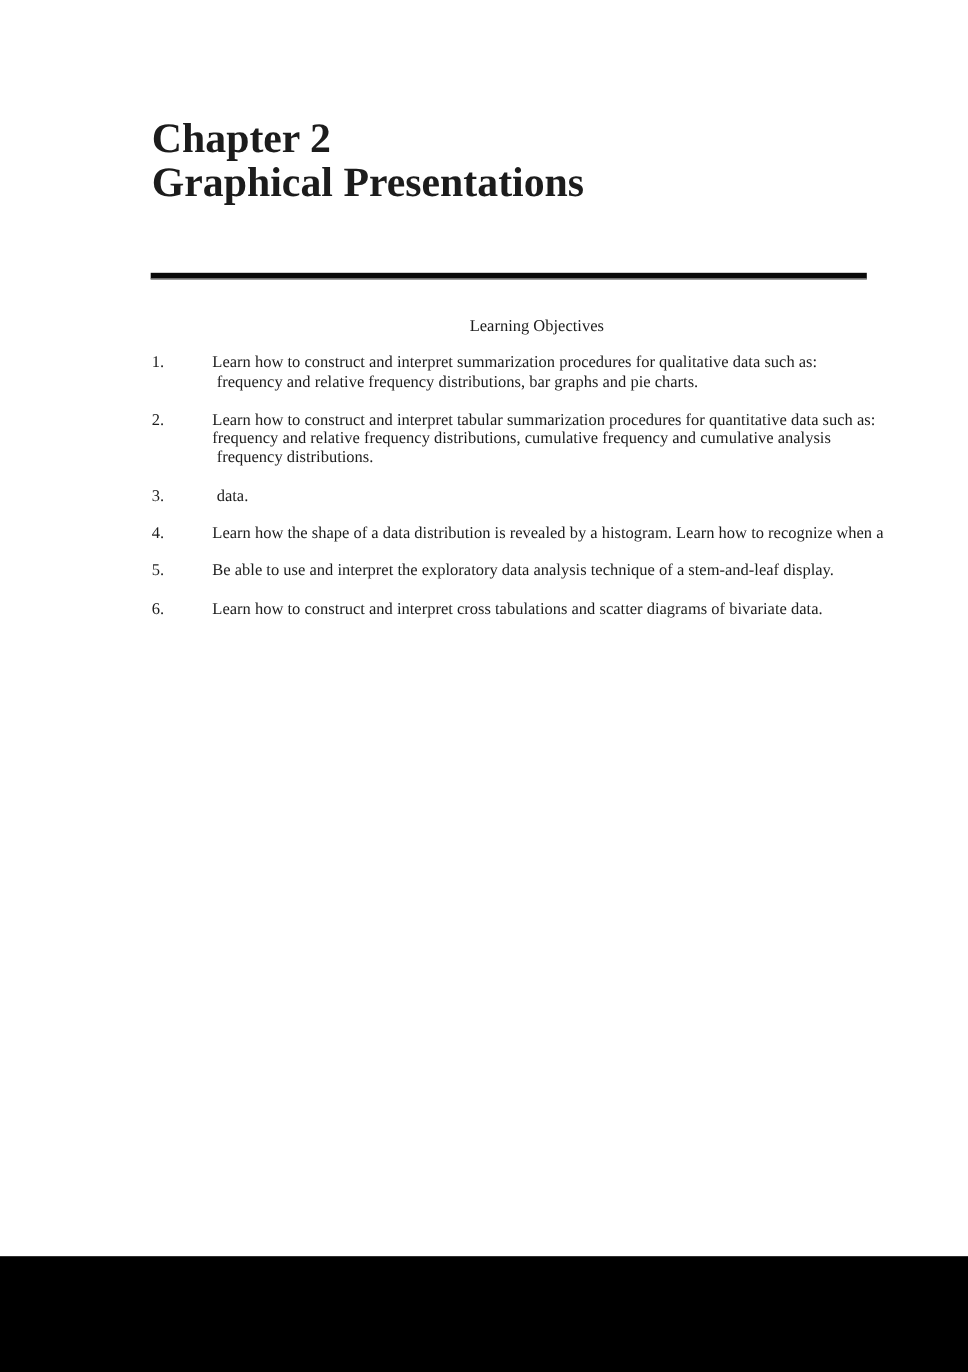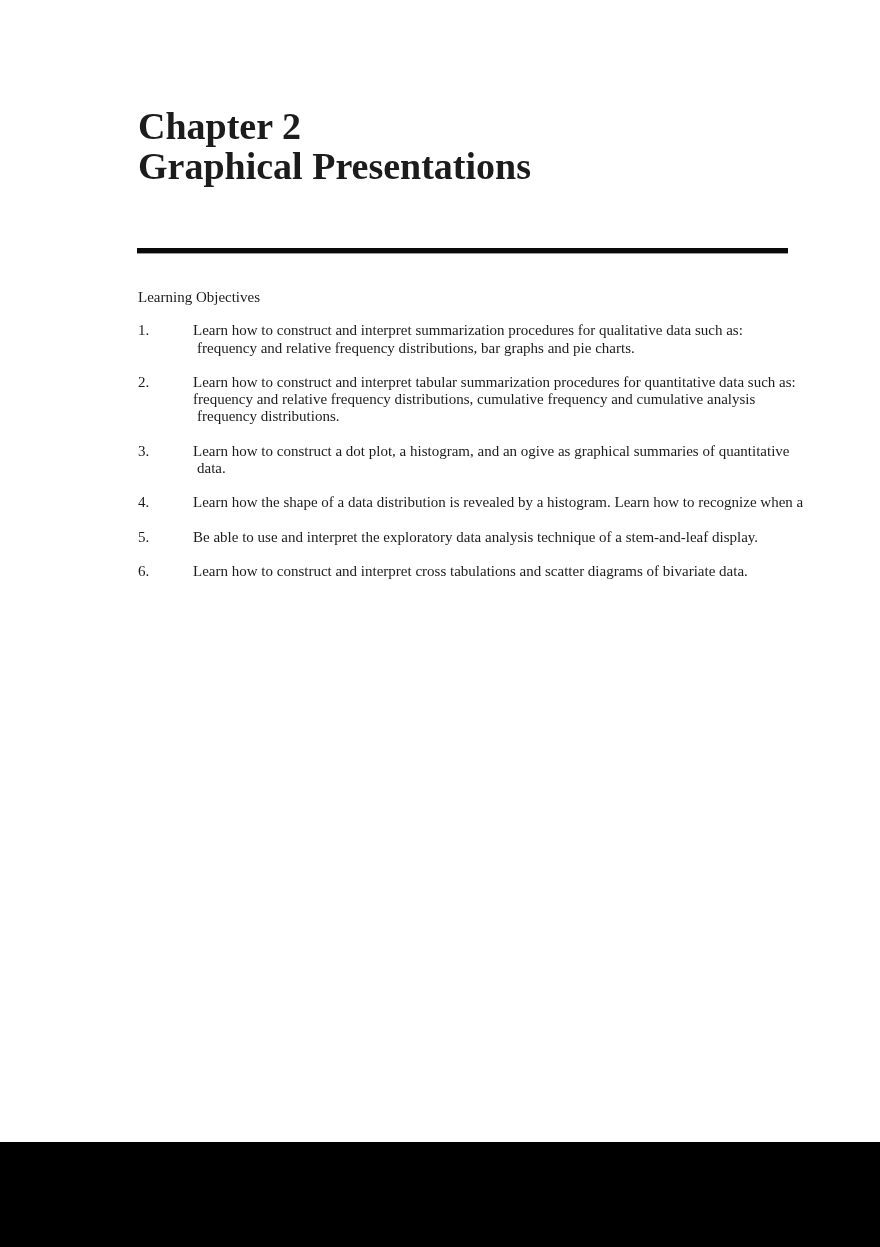--- a/index.html
+++ b/index.html
@@ -46,20 +46,21 @@
     top: 289px;
     width: 700px;
     font-size: 15px;
     line-height: 17.3px;
   }
   .objectives-heading {
     margin: 0 0 16px 0;
     font-size: 15px;
     font-weight: 400;
     white-space: nowrap;
+    text-align: center;
   }
   .objective-item {
     display: flex;
     margin-bottom: 17px;
   }
   .objective-number {
     flex: 0 0 55px;
   }
   .objective-lines {
     flex: 1 1 auto;
@@ -108,21 +109,20 @@
       <div class="objective-lines">
         <div class="objective-line">Learn how to construct and interpret tabular summarization procedures for quantitative data such as:</div>
         <div class="objective-line">frequency and relative frequency distributions, cumulative frequency and cumulative analysis</div>
         <div class="objective-line cont">frequency distributions.</div>
       </div>
     </div>
 
     <div class="objective-item">
       <div class="objective-number">3.</div>
       <div class="objective-lines">
-        <div class="objective-line">Learn how to construct a dot plot, a histogram, and an ogive as graphical summaries of quantitative</div>
         <div class="objective-line cont">data.</div>
       </div>
     </div>
 
     <div class="objective-item">
       <div class="objective-number">4.</div>
       <div class="objective-lines">
         <div class="objective-line">Learn how the shape of a data distribution is revealed by a histogram. Learn how to recognize when a</div>
       </div>
     </div>

